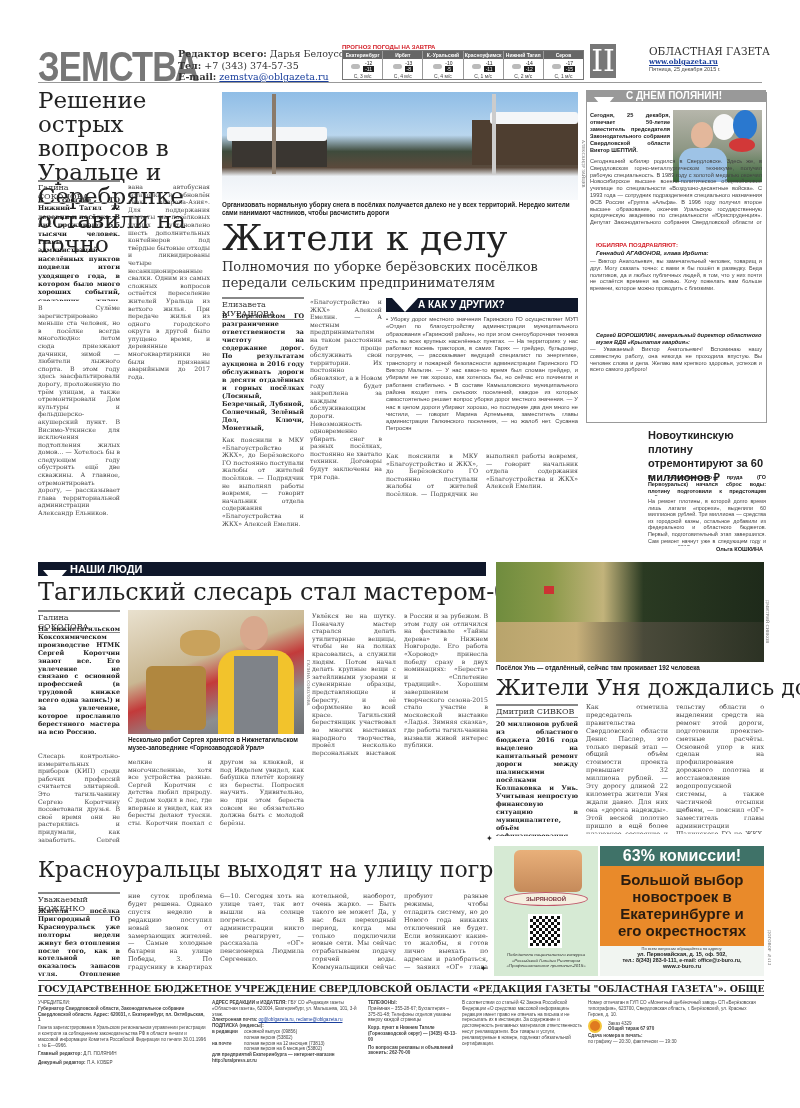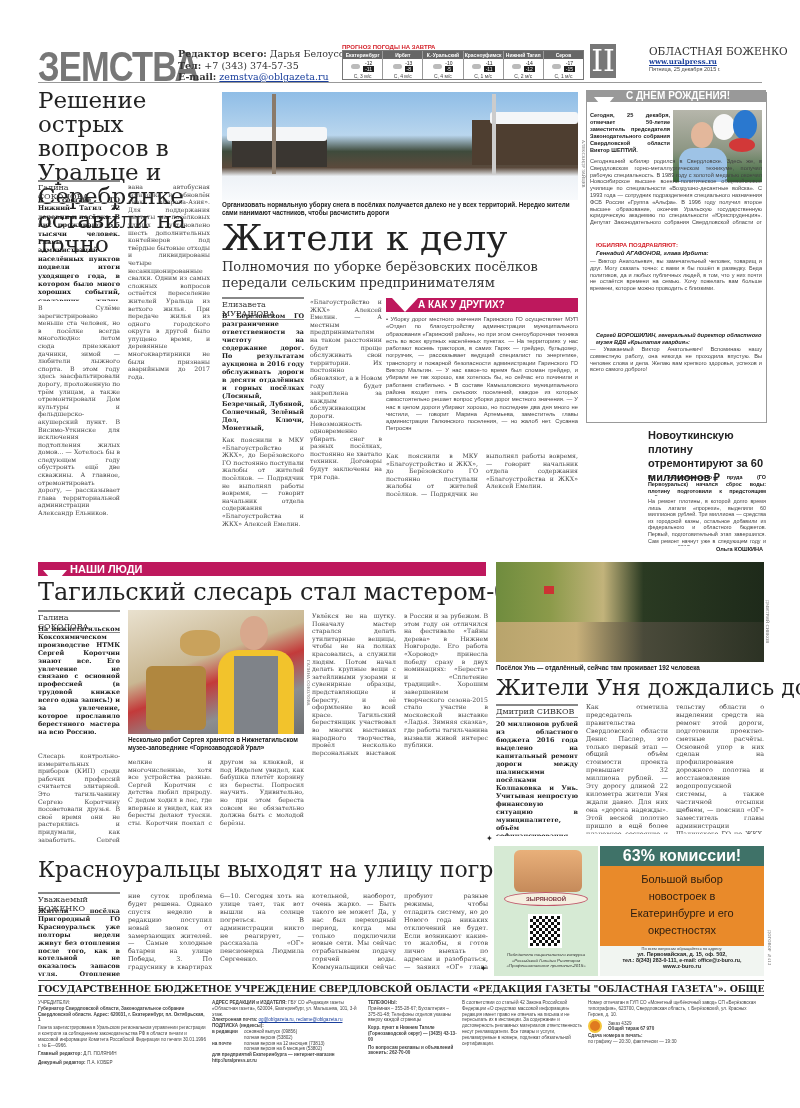--- a/index.html
+++ b/index.html
@@ -26,21 +26,21 @@
 .wcell .wind{font-size:5px;color:#444}
 .pagenum{left:590px;top:44px;width:26px;height:34px;background:#777;color:#fff;font-size:30px;text-align:center;line-height:34px;font-family:"DejaVu Serif",serif}
 .paper{left:649px;top:45px}
 .paper .nm{font-size:10.5px;color:#333}
 .paper .url{font-size:7px;color:#1a3f9c;font-weight:bold;text-decoration:underline}
 .paper .dt{font-size:5.5px;color:#444;font-family:"Liberation Sans",sans-serif}
 .h1{font-family:"DejaVu Serif",serif;color:#222}
 .photo{background:#8aa;overflow:hidden}
 .caption{font-family:"Liberation Sans",sans-serif;font-weight:bold;font-size:6.3px;line-height:7.5px;color:#222}
 .byline{font-size:8px;color:#333;border-top:2px solid #888;border-bottom:1px solid #888;padding:1px 0}
-.section-bar{background:#be185d;color:#fff;font-family:"Liberation Sans",sans-serif;font-weight:bold;height:14px;line-height:14px}
+.section-bar{background:#0f172a;color:#fff;font-family:"Liberation Sans",sans-serif;font-weight:bold;height:14px;line-height:14px}
 .tri{width:0;height:0;border-left:13px solid transparent;border-right:13px solid transparent;border-top:14px solid #fff;position:absolute}
 .adorange{background:#e98a2a}
 .adteal{background:#3f7268}
 </style>
 </head>
 <body>
 
 <div class="abs header-title">ЗЕМСТВА</div>
 <div class="abs editor">
   <div><b>Редактор всего:</b> <span>Дарья Белоусова</span></div>
@@ -115,22 +115,22 @@
             <div class="n">-15</div>
           </div>
         </div>
         <div class="wind">С, 1 м/с</div>
       </div>
     </div>
 </div>
 
 <div class="abs pagenum">II</div>
 <div class="abs paper">
-  <div class="nm">ОБЛАСТНАЯ БОЖЕНКО</div>
-  <div class="url">www.uralpress.ru</div>
+  <div class="nm">ОБЛАСТНАЯ ГАЗЕТА</div>
+  <div class="url">www.oblgazeta.ru</div>
   <div class="dt">Пятница, 25 декабря 2015 г.</div>
 </div>
 <div class="abs hr" style="left:38px;top:82px;width:724px;height:1px"></div>
 
 <div class="abs h1" style="left:38px;top:88px;width:180px;font-size:23px;line-height:24px">Решение острых вопросов в Уральце и Серебрянке оставили на точно</div>
 <div class="abs byline" style="left:38px;top:180px;width:82px">Галина СОКОЛОВА</div>
 <div class="abs txt lead" style="left:38px;top:196px;width:82px;height:105px;font-size:6.5px;line-height:8.4px">В составе ГО Нижний Тагил 22 деревни и посёлка. В них проживают 5,5 тысячи человек. Главы администраций населённых пунктов подвели итоги уходящего года, в котором было много хороших событий, сделавших жизнь сельчан уютнее. Однако решение острых вопросов отложено на потом.</div>
 <div class="abs txt" style="left:38px;top:304px;width:82px;height:246px">В Сулёме зарегистрировано меньше ста человек, но в посёлке всегда многолюдно: летом сюда приезжают дачники, зимой — любители лыжного спорта. В этом году здесь заасфальтировали дорогу, проложенную по трём улицам, а также отремонтировали Дом культуры и фельдшерско-акушерский пункт. В Висимо-Уткинске для исключения подтопления жилых домов... — Хотелось бы в следующем году обустроить ещё две скважины. А главное, отремонтировать дорогу, — рассказывает глава территориальной администрации Александр Ельников.</div>
 <div class="abs txt" style="left:128px;top:183px;width:82px;height:367px">вана автобусная остановка и обновлён знак «Европа-Азия». Для поддержания чистоты на посёлковых улицах установлено шесть дополнительных контейнеров под твёрдые бытовые отходы и ликвидированы четыре несанкционированные свалки. Одним из самых сложных вопросов остаётся переселение жителей Уральца из ветхого жилья. При передаче жилья из одного городского округа в другой было упущено время, и деревянные многоквартирники не были признаны аварийными до 2017 года.</div>
 <div class="abs txt" style="left:218px;top:183px;width:1px;height:0"></div>
@@ -152,21 +152,21 @@
 <div class="abs txt lead" style="left:222px;top:312px;width:82px;height:120px;font-size:6.4px;line-height:8px">В Берёзовском ГО разграничение ответственности за чистоту на содержание дорог. По результатам аукциона в 2016 году обслуживать дороги в десяти отдалённых и горных посёлках (Лосиный, Безречный, Лубяной, Солнечный, Зелёный Дол, Ключи, Монетный, Островное, Липовое и Клевенское) будут сельские предприниматели. Раньше этим занимался подрядчик из Берёзовского, что влияло на скорость уборки дорог.</div>
 <div class="abs txt" style="left:222px;top:436px;width:82px;height:118px">Как пояснили в МКУ «Благоустройство и ЖКХ», до Берёзовского ГО постоянно поступали жалобы от жителей посёлков. — Подрядчик не выполнял работы вовремя, — говорит начальник отдела содержания «Благоустройства и ЖКХ» Алексей Емелин.</div>
 <div class="abs txt" style="left:310px;top:298px;width:72px;height:256px">«Благоустройство и ЖКХ» Алексей Емелин. — А местным предпринимателям на таком расстоянии будет проще обслуживать свои территории. Их постоянно обновляют, а в Новом году будет закреплена за каждым обслуживающим дороги. Невозможность одновременно убирать снег в разных посёлках, постоянно не хватало техники. Договоры будут заключены на три года.</div>
 
 <div class="abs section-bar sans" style="left:386px;top:298px;width:192px;font-size:10px;padding-left:32px">А КАК У ДРУГИХ?</div>
 <div class="tri" style="left:392px;top:298px;border-top-color:#fff"></div>
 <div class="abs txt sans" style="left:386px;top:316px;width:192px;height:130px;font-size:5.8px;line-height:7.3px">• Уборку дорог местного значения Гаринского ГО осуществляет МУП «Отдел по благоустройству администрации муниципального образования «Гаринский район», но при этом снегоуборочная техника есть во всех крупных населённых пунктах. — На территориях у нас работают восемь тракторов, в самих Гарях — грейдер, бульдозер, погрузчик, — рассказывает ведущий специалист по энергетике, транспорту и пожарной безопасности администрации Гаринского ГО Виктор Мальгин. — У нас какое-то время был сломан грейдер, и убирали не так хорошо, как хотелось бы, но сейчас его починили и работаем стабильно. • В составе Камышловского муниципального района входят пять сельских поселений, каждое из которых самостоятельно решает вопрос уборки дорог местного значения. — У нас в целом дороги убирают хорошо, но последние два дня много не чистили, — говорит Марина Артемьева, заместитель главы администрации Галкинского поселения, — но жалоб нет. Сусанна Петросян</div>
 <div class="abs txt" style="left:386px;top:452px;width:192px;height:100px;column-count:2;column-gap:8px">Как пояснили в МКУ «Благоустройство и ЖКХ», до Берёзовского ГО постоянно поступали жалобы от жителей посёлков. — Подрядчик не выполнял работы вовремя, — говорит начальник отдела содержания «Благоустройства и ЖКХ» Алексей Емелин.</div>
 
 <div class="abs" style="left:586px;top:90px;width:180px;height:12px;background:#999">
-  <span class="sans" style="position:absolute;left:40px;top:0;color:#fff;font-weight:bold;font-size:10px;line-height:12px">С ДНЁМ РОЖДЕНИЯ!</span>
+  <span class="sans" style="position:absolute;left:40px;top:0;color:#fff;font-weight:bold;font-size:10px;line-height:12px">С ДНЁМ ПОЛЯНИН!</span>
 </div>
 <div class="tri" style="left:594px;top:97px;border-left-width:10px;border-right-width:10px;border-top:12px solid #fff"></div>
 <div class="abs txt sans lead" style="left:590px;top:112px;width:80px;height:45px;font-size:5.6px;line-height:7px">Сегодня, 25 декабря, отмечает 50-летие заместитель председателя Законодательного собрания Свердловской области Виктор ШЕПТИЙ.</div>
 <div class="abs photo" style="left:673px;top:110px;width:89px;height:72px;background:linear-gradient(180deg,#b6b6ab 0%,#8e9784 55%,#3a6a3a 100%)">
   <div class="abs" style="left:18px;top:12px;width:22px;height:26px;background:#e3b79b;border-radius:50%"></div>
   <div class="abs" style="left:6px;top:38px;width:48px;height:34px;background:#9ec3e6;border-radius:14px 14px 0 0"></div>
   <div class="abs" style="left:40px;top:4px;width:22px;height:26px;background:#f8f8f8;border-radius:50%"></div>
   <div class="abs" style="left:60px;top:0;width:24px;height:30px;background:#2a78cf;border-radius:50%"></div>
   <div class="abs" style="left:56px;top:28px;width:26px;height:14px;background:#d23838;border-radius:50%"></div>
 </div>
@@ -227,21 +227,21 @@
 <div class="abs" style="left:494px;top:846px;width:104px;height:130px;background:#d6ead4">
   <div class="abs" style="left:20px;top:4px;width:68px;height:42px;background:linear-gradient(180deg,#e9b07a,#c58a5a);border-radius:6px"></div>
   <div class="abs sans" style="left:10px;top:46px;width:84px;height:14px;border:1px solid #c0566a;border-radius:50%;background:#f5efe0;text-align:center;font-size:6px;line-height:12px;font-weight:bold;color:#7a3340">ЗЫРЯНОВОЙ</div>
   <div class="abs" style="left:34px;top:68px;width:34px;height:34px;background:repeating-conic-gradient(#111 0 25%,#fff 0 50%) 0 0/6px 6px;border:2px solid #fff"></div>
   <div class="abs sans" style="left:4px;top:106px;width:96px;font-size:4.4px;line-height:5.6px;font-style:italic;color:#333;text-align:center">Победители национального конкурса «Российской Гильдии Риэлторов «Профессиональное признание-2015»</div>
 </div>
 
 <div class="abs adteal" style="left:600px;top:846px;width:164px;height:20px">
   <div class="sans" style="color:#fff;font-weight:bold;font-size:16px;line-height:20px;text-align:center">63% комиссии!</div>
 </div>
-<div class="abs adorange sans" style="left:600px;top:866px;width:164px;height:80px;padding:5px 12px;text-align:center;font-weight:normal;font-size:11px;line-height:17px;color:#2a1c10">Большой выбор новостроек в Екатеринбурге и его окрестностях</div>
+<div class="abs adorange sans" style="left:600px;top:866px;width:164px;height:80px;padding:5px 12px;text-align:center;font-weight:bold;font-size:15px;line-height:17px;color:#2a1c10">Большой выбор новостроек в Екатеринбурге и его окрестностях</div>
 <div class="abs sans" style="left:600px;top:946px;width:164px;height:30px;background:#f1f5f1;text-align:center">
   <div style="font-size:4px;color:#333">По всем вопросам обращайтесь по адресу:</div>
   <div style="font-size:5.5px;font-weight:bold">ул. Первомайская, д. 15, оф. 502,</div>
   <div style="font-size:5.3px;font-weight:bold">тел.: 8(343) 283-0-111, e-mail: office@z-buro.ru,</div>
   <div style="font-size:5.5px;font-weight:bold">www.z-buro.ru</div>
 </div>
 <div class="abs" style="left:766px;top:930px;width:6px;height:40px;font-size:4px;color:#777;writing-mode:vertical-rl">ДОГОВОР №413</div>
 
 <div class="abs" style="left:38px;top:980px;width:726px;height:1px;background:#444"></div>
 <div class="abs" style="left:38px;top:983px;width:726px;font-family:'DejaVu Serif',serif;font-weight:bold;font-size:9.3px;letter-spacing:-.1px;white-space:nowrap;overflow:hidden">ГОСУДАРСТВЕННОЕ БЮДЖЕТНОЕ УЧРЕЖДЕНИЕ СВЕРДЛОВСКОЙ ОБЛАСТИ «РЕДАКЦИЯ ГАЗЕТЫ "ОБЛАСТНАЯ ГАЗЕТА"». ОБЩЕСТВЕННО-ПОЛИТИЧЕСКОЕ ИЗДАНИЕ</div>

